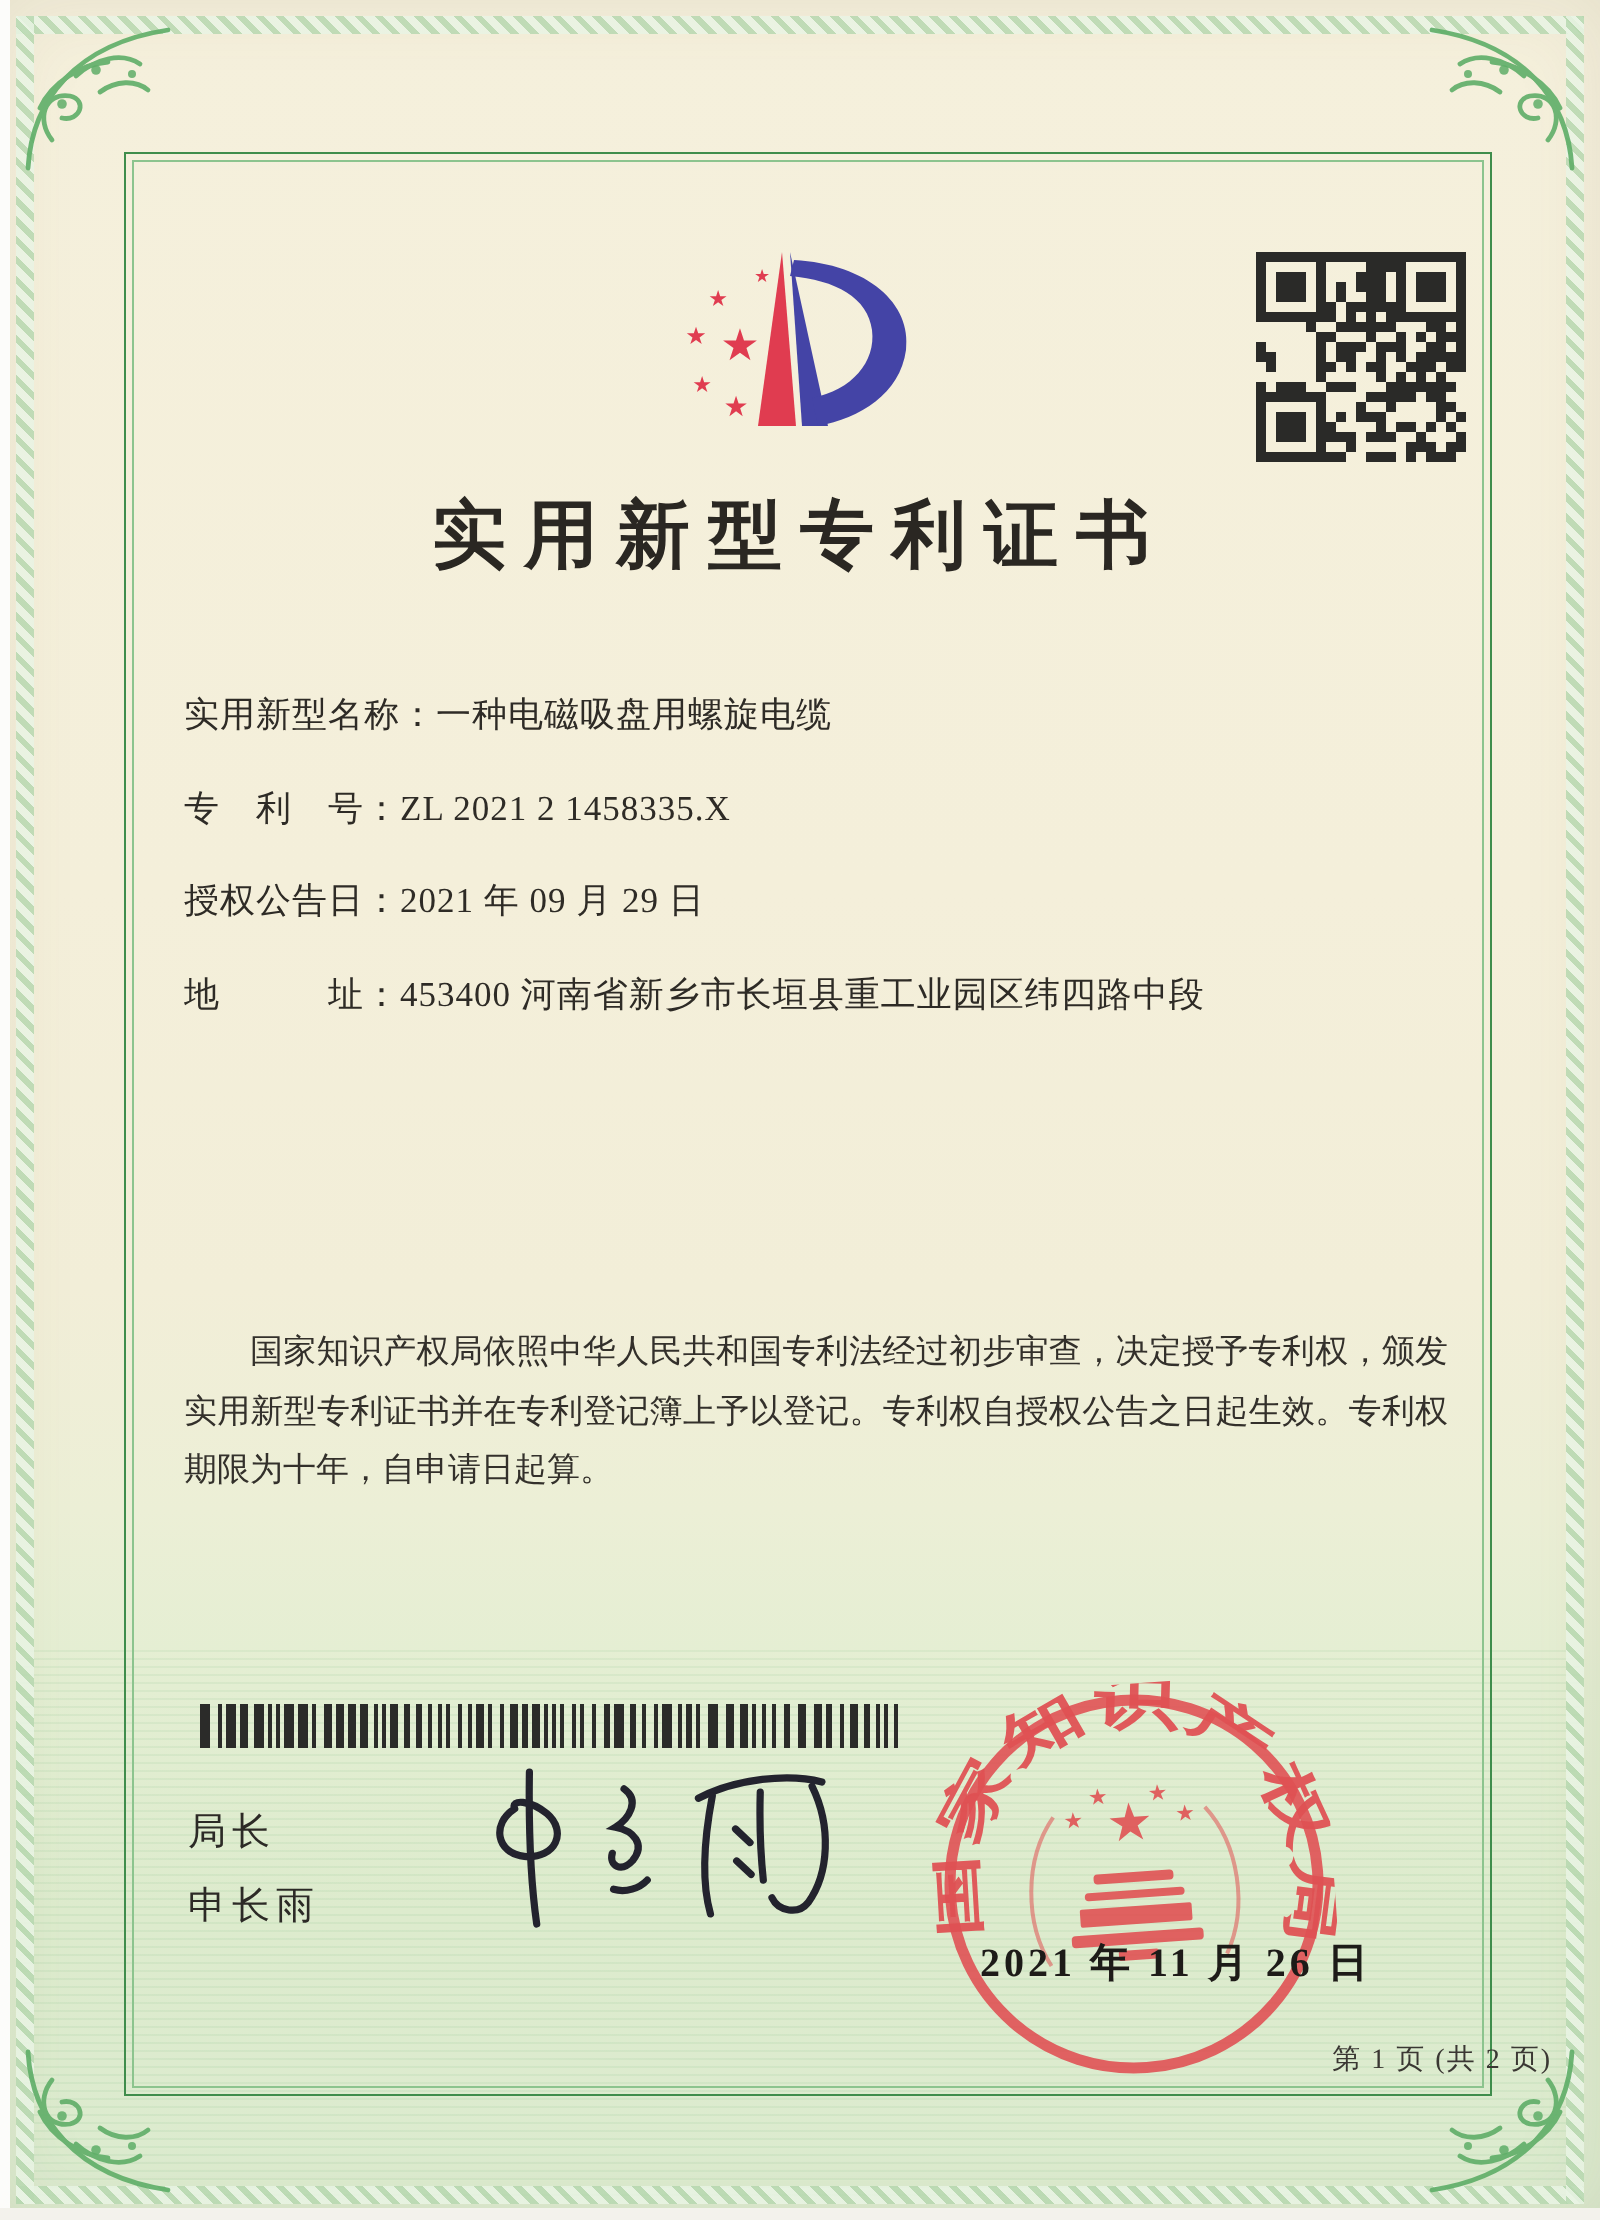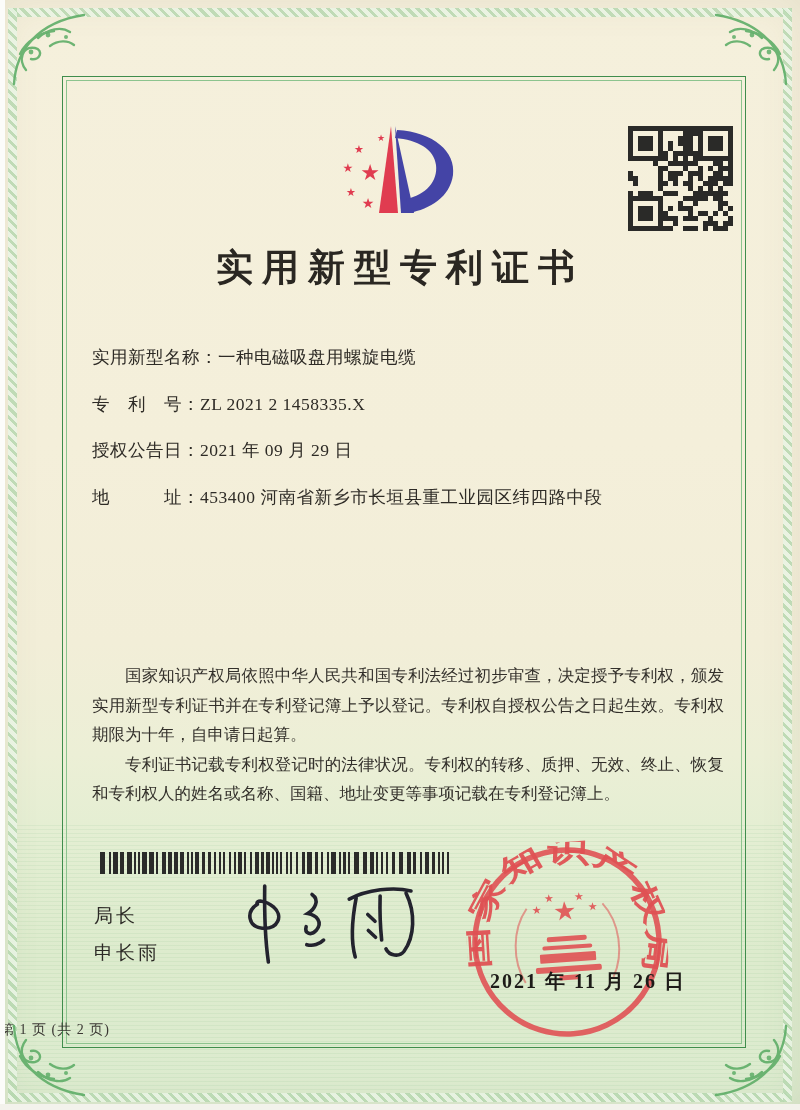--- a/index.html
+++ b/index.html
@@ -66,21 +66,21 @@
 
   .seal { position:absolute; left:467px; top:842px; width:200px; height:200px; transform:rotate(-4deg); opacity:.92; }
 
   .seal-date { position:absolute; left:490px; top:968px; font-size:20px; font-weight:600;
                color:#1d1b18; letter-spacing:2px; z-index:5; }
 
   .officer { position:absolute; left:94px; top:903px; font-size:19px; color:#2c2a26; letter-spacing:3px; }
   .officer-name { position:absolute; left:94px; top:940px; font-size:19px; color:#2c2a26; letter-spacing:3px; }
   .signature { position:absolute; left:210px; top:872px; width:230px; height:100px; transform:rotate(-2deg); }
 
-  .page-indicator { position:absolute; left:0; top:1021px; width:776px; text-align:left;
+  .page-indicator { position:absolute; left:0; top:1021px; width:776px; text-align:right;
                     font-size:14px; color:#3a3733; letter-spacing:1px; }
   .footer-note { position:absolute; left:0; top:1066px; width:800px; text-align:center;
                  font-size:14px; color:#4a463f; letter-spacing:2px; }
 </style>
 </head>
 <body>
 
 <div class="paper">
 
   <div class="guilloche"></div>
@@ -620,21 +620,20 @@
     <div class="field-row">
       <span class="flabel">授权公告日：</span><span class="fvalue">2021 年 09 月 29 日</span>
     </div>
     <div class="field-row">
       <span class="flabel">地　　　址：</span><span class="fvalue">453400 河南省新乡市长垣县重工业园区纬四路中段</span>
     </div>
   </div>
 
   <div class="body-text">
     <p>国家知识产权局依照中华人民共和国专利法经过初步审查，决定授予专利权，颁发实用新型专利证书并在专利登记簿上予以登记。专利权自授权公告之日起生效。专利权期限为十年，自申请日起算。</p>
-    <p>专利证书记载专利权登记时的法律状况。专利权的转移、质押、无效、终止、恢复和专利权人的姓名或名称、国籍、地址变更等事项记载在专利登记簿上。</p>
   </div>
 
   <div class="barcode" id="barcode">
       <div style="left: 0px; width: 5px;"></div>
       <div style="left: 9px; width: 2px;"></div>
       <div style="left: 13px; width: 5px;"></div>
       <div style="left: 20px; width: 4px;"></div>
       <div style="left: 27px; width: 5px;"></div>
       <div style="left: 34px; width: 2px;"></div>
       <div style="left: 38px; width: 2px;"></div>

